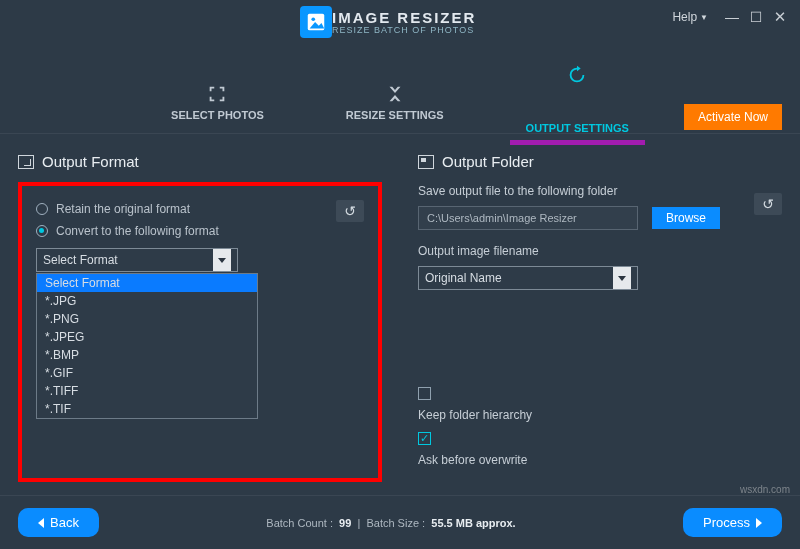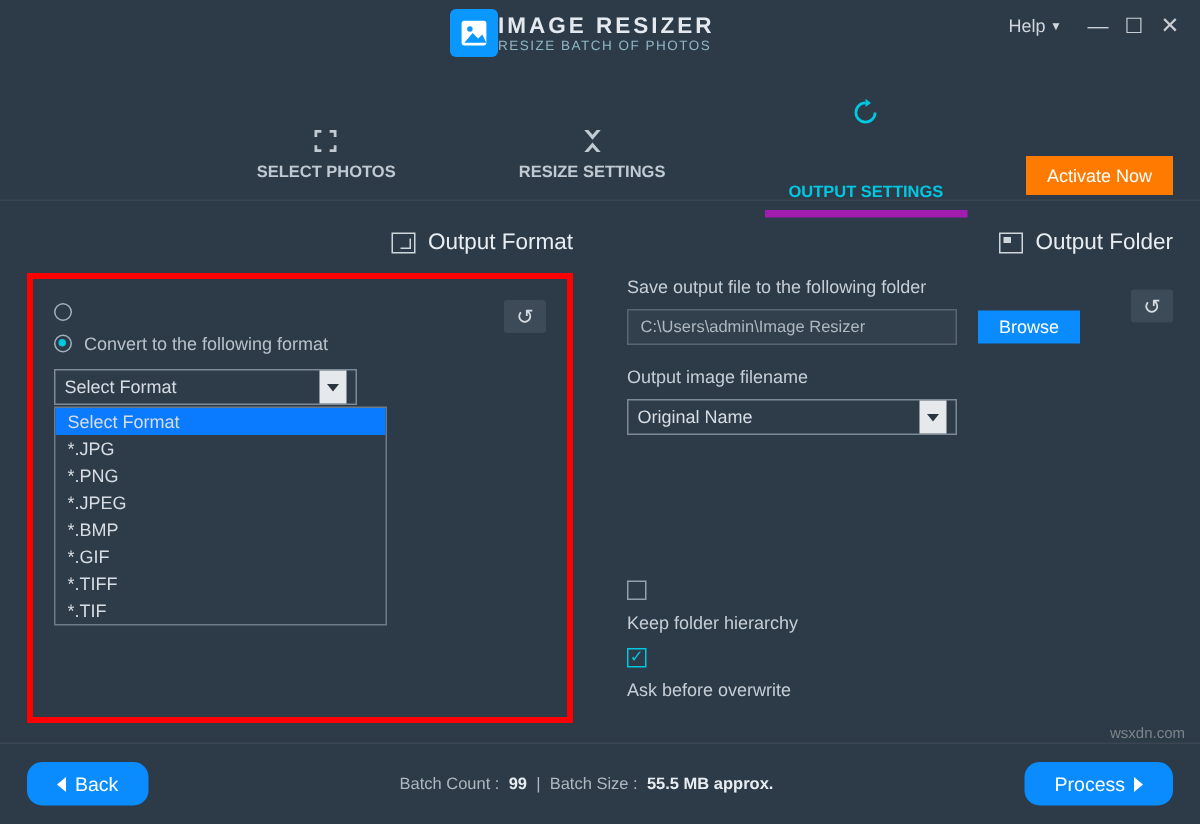--- a/index.html
+++ b/index.html
@@ -23,21 +23,21 @@
   .tabs { position: absolute; top: 70px; left: 0; right: 0; height: 64px; display: flex; align-items: center; justify-content: center; gap: 50px; border-bottom: 1px solid #3a4653; }
   .tab { display: flex; flex-direction: column; align-items: center; gap: 4px; padding: 6px 16px; color: #c1cad3; font-size: 11px; font-weight: 600; cursor: pointer; }
   .tab svg, .tab .tab-icon { width: 22px; height: 22px; }
   .tab.active { color: #00c8e0; border-bottom: 5px solid #a21caf; gap: 36px; }
   .tab.active svg path, .tab.active svg rect, .tab.active svg circle { fill: #00c8e0; }
   .activate-btn { position: absolute; right: 18px; top: 104px; background: #ff7a00; color: #fff; font-size: 12px; padding: 6px 14px; cursor: pointer; }
 
   
   .content { position: absolute; top: 145px; left: 0; right: 0; bottom: 54px; display: flex; }
   .pane { flex: 1; padding: 8px 18px 0 18px; position: relative; }
-  .section-title { display: flex; align-items: center; gap: 8px; font-size: 15px; color: #e8edf1; margin-bottom: 14px; justify-content: flex-end; }
+  .section-title { display: flex; align-items: center; gap: 8px; font-size: 15px; color: #e8edf1; margin-bottom: 14px; }
   .section-title .sec-icon { width: 16px; height: 14px; border: 1.5px solid #cfd6dc; position: relative; }
   .section-title .sec-icon.out::after { content: ""; position: absolute; right: 2px; top: 3px; width: 6px; height: 6px; border-right: 1.5px solid #cfd6dc; border-bottom: 1.5px solid #cfd6dc; }
   .section-title .sec-icon.fold::after { content: ""; position: absolute; left: 2px; top: 2px; width: 5px; height: 4px; background: #cfd6dc; }
 
   .redbox { border: 4px solid #f00; margin-top: -2px; padding: 16px 14px 14px 14px; height: 300px; position: relative; }
 
   
   .radio-row { display: flex; align-items: center; gap: 8px; font-size: 12px; color: #b9c2cb; margin-bottom: 8px; cursor: pointer; }
   .radio { width: 12px; height: 12px; border: 1.5px solid #9fb0bf; border-radius: 50%; position: relative; }
   .radio.checked::after { content: ""; position: absolute; left: 2px; top: 2px; width: 5px; height: 5px; background: #00c8e0; border-radius: 50%; }
@@ -132,20 +132,21 @@
 
   <div class="pane">
     <div class="section-title">
       <span class="sec-icon out"></span>
       <span>Output Format</span>
     </div>
     <div class="redbox">
       <div class="reset-btn">↺</div>
       <div class="radio-row">
         <span class="radio"></span>
+        <span>Retain the original format</span>
       </div>
       <div class="radio-row">
         <span class="radio checked"></span>
         <span>Convert to the following format</span>
       </div>
       <div class="select">
         <span>Select Format</span>
         <span class="arrow"></span>
         <div class="dropdown">
           <div class="opt sel">Select Format</div>

